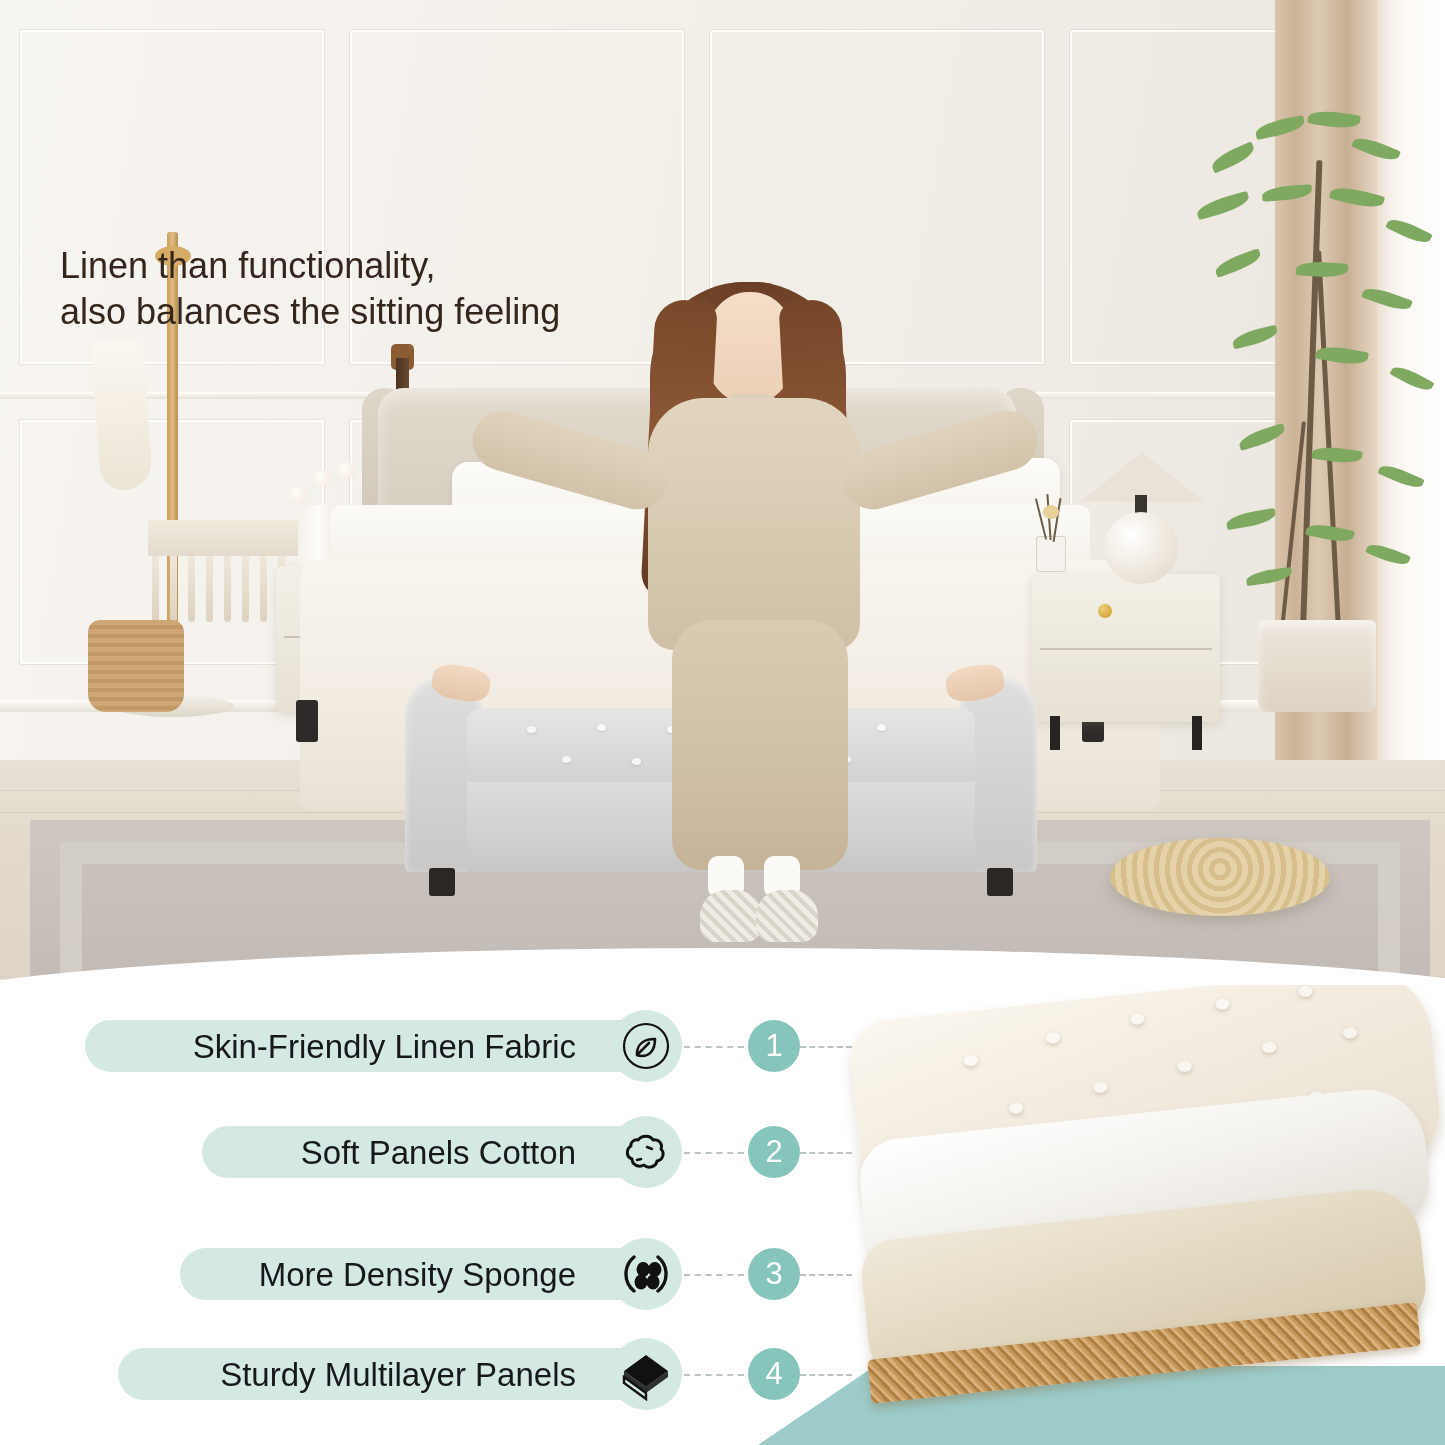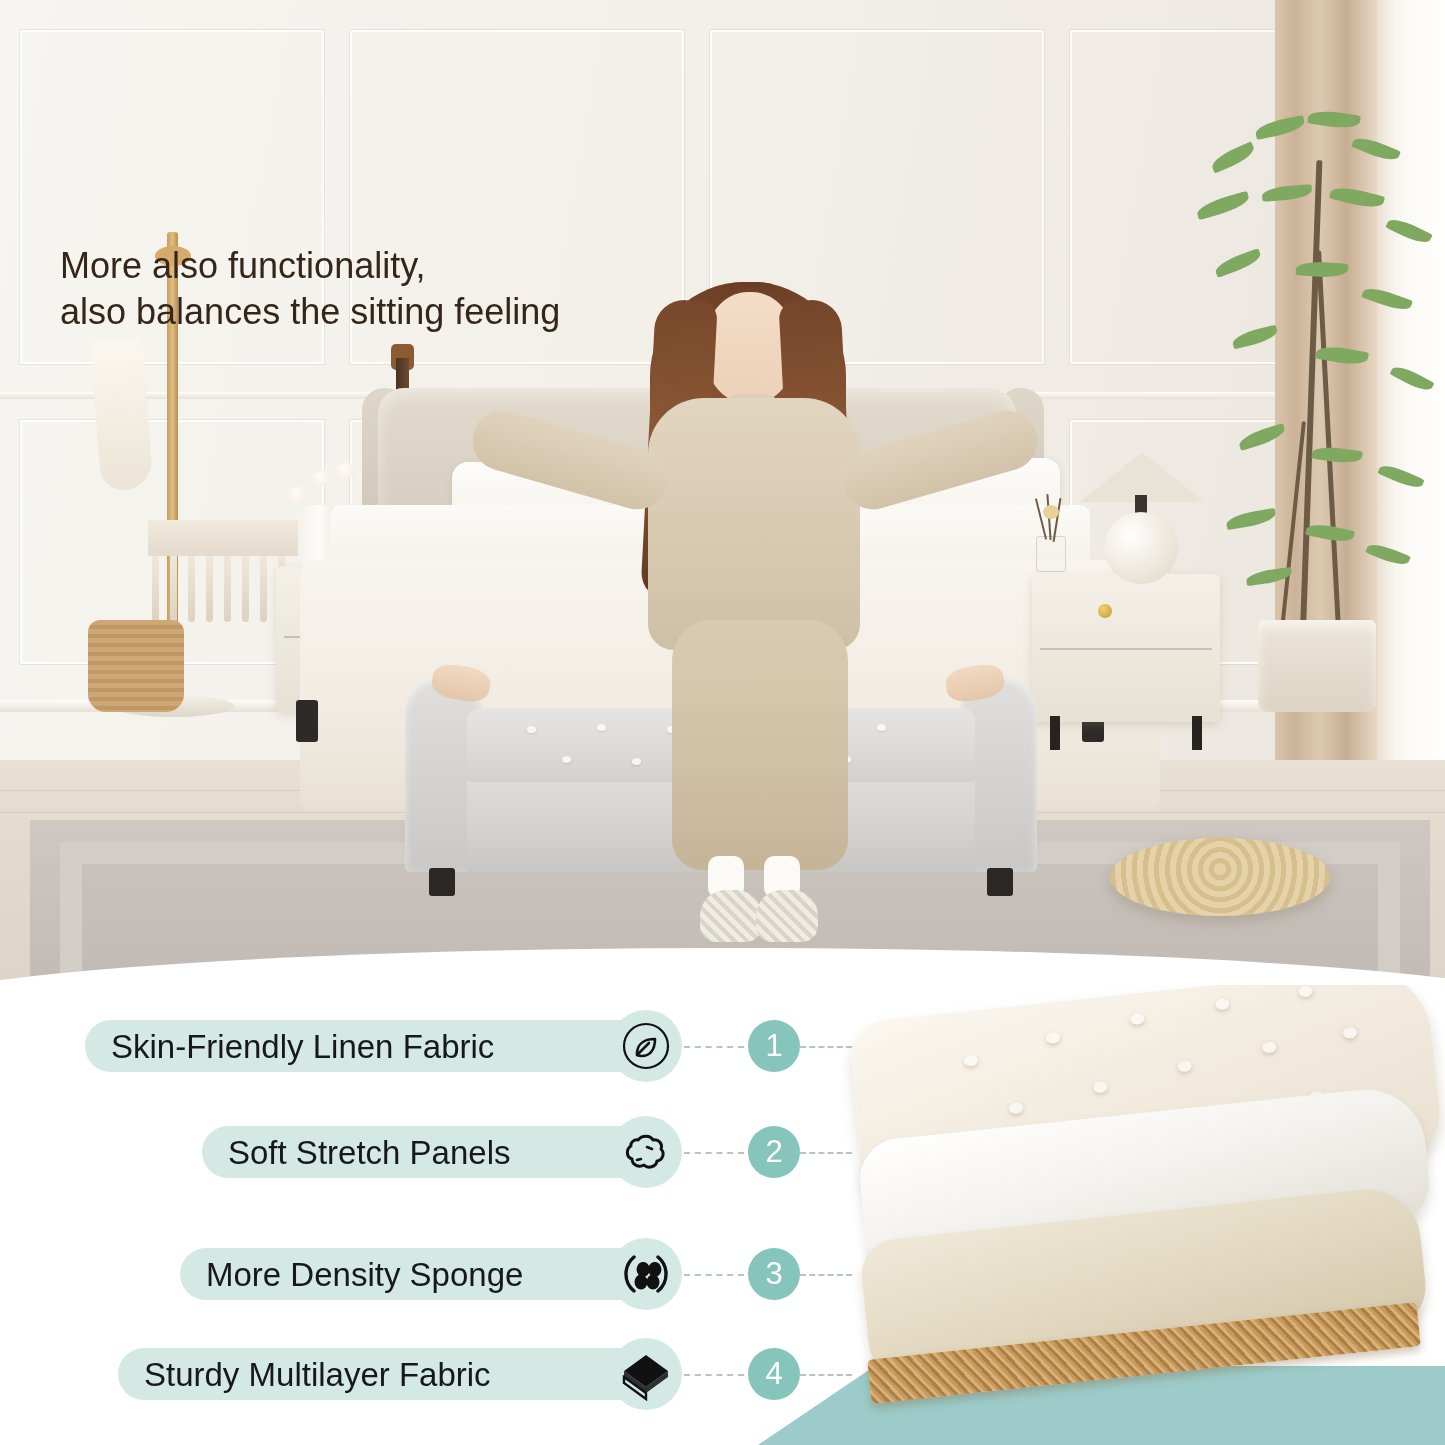--- a/index.html
+++ b/index.html
@@ -156,21 +156,21 @@
      text-shadow:0 1px 2px rgba(255,255,255,.7);}
   .headline div{white-space:nowrap;}
   .subtitle{position:absolute;left:60px;top:243px;width:720px;
      font-size:36px;line-height:1.28;color:#35261b;font-weight:400;}
 
   
   .whitepanel{position:absolute;left:-120px;top:948px;width:1700px;height:620px;
      background:#ffffff;border-radius:52% 52% 0 0 / 11% 11% 0 0;}
   .features{position:absolute;left:0;top:1000px;width:900px;height:430px;}
   .pill{position:absolute;height:52px;border-radius:26px;background:#d4e8e4;
-     display:flex;align-items:center;justify-content:flex-start;
+     display:flex;align-items:center;justify-content:flex-end;
      padding:0 74px 0 26px;box-sizing:border-box;}
   .pill span{font-size:33px;color:#16181a;line-height:1;white-space:nowrap;font-weight:400;}
   .badge{position:absolute;width:72px;height:72px;border-radius:50%;background:#d4e8e4;
      display:flex;align-items:center;justify-content:center;}
   .dash{position:absolute;height:0;border-top:2px dashed #b9c3c2;}
   .numcircle{position:absolute;width:52px;height:52px;border-radius:50%;background:#86c5bb;
      display:flex;align-items:center;justify-content:center;
      color:#ffffff;font-size:31px;font-weight:400;}
 
   
@@ -352,21 +352,21 @@
       <div class="m-sock" style="left:708px;"></div>
       <div class="m-sock" style="left:764px;"></div>
       <div class="m-slipper" style="left:700px;"></div>
       <div class="m-slipper" style="left:756px;"></div>
     </div>
   </div>
 
   <div class="headline">
   </div>
   <div class="subtitle">
-    <div>More also functionality,</div>
+    <div>Linen than functionality,</div>
     <div>also balances the sitting feeling</div>
   </div>
 
   <div class="whitepanel"></div>
 
   <div class="features">
 
     <div>
       <div class="pill" style="left:85px;top:20px;width:565px;">
         <span>Skin-Friendly Linen Fabric</span>
@@ -378,21 +378,21 @@
           <path d="M16 34l12-12" stroke="#111" stroke-width="2.6" stroke-linecap="round"></path>
         </svg>
       </div>
       <div class="dash" style="left:684px;top:46px;width:60px;"></div>
       <div class="numcircle" style="left:748px;top:20px;">1</div>
       <div class="dash" style="left:800px;top:46px;width:52px;"></div>
     </div>
 
     <div>
       <div class="pill" style="left:202px;top:126px;width:448px;">
-        <span>Soft Stretch Panels</span>
+        <span>Soft Panels Cotton</span>
       </div>
       <div class="badge" style="left:610px;top:116px;">
         <svg width="52" height="52" viewBox="0 0 52 52">
           <path d="M18 14c4-5 12-5 15 0 6-1 10 4 8 9 4 4 2 11-4 12-1 6-9 8-13 4-5 3-12 0-12-6-6-2-6-10-1-13-1-3 3-7 7-6z" fill="none" stroke="#111" stroke-width="3" stroke-linejoin="round"></path>
           <path d="M27 21l5 2" stroke="#111" stroke-width="2.6" stroke-linecap="round"></path>
           <path d="M21 33l-4 1" stroke="#111" stroke-width="2.6" stroke-linecap="round"></path>
         </svg>
       </div>
       <div class="dash" style="left:684px;top:152px;width:60px;"></div>
       <div class="numcircle" style="left:748px;top:126px;">2</div>
@@ -413,21 +413,21 @@
           <ellipse cx="33" cy="34" rx="6.5" ry="7.5" fill="#111"></ellipse>
         </svg>
       </div>
       <div class="dash" style="left:684px;top:274px;width:60px;"></div>
       <div class="numcircle" style="left:748px;top:248px;">3</div>
       <div class="dash" style="left:800px;top:274px;width:52px;"></div>
     </div>
 
     <div>
       <div class="pill" style="left:118px;top:348px;width:532px;">
-        <span>Sturdy Multilayer Fabric</span>
+        <span>Sturdy Multilayer Panels</span>
       </div>
       <div class="badge" style="left:610px;top:338px;">
         <svg width="54" height="54" viewBox="0 0 54 54">
           <path d="M27 8l22 16-22 16L5 24z" fill="#111"></path>
           <path d="M27 40l22-16v6L27 46 5 30v-6z" fill="#111" opacity=".85"></path>
           <path d="M27 46L5 30v6l22 16z" fill="none" stroke="#111" stroke-width="2.4"></path>
         </svg>
       </div>
       <div class="dash" style="left:684px;top:374px;width:60px;"></div>
       <div class="numcircle" style="left:748px;top:348px;">4</div>

